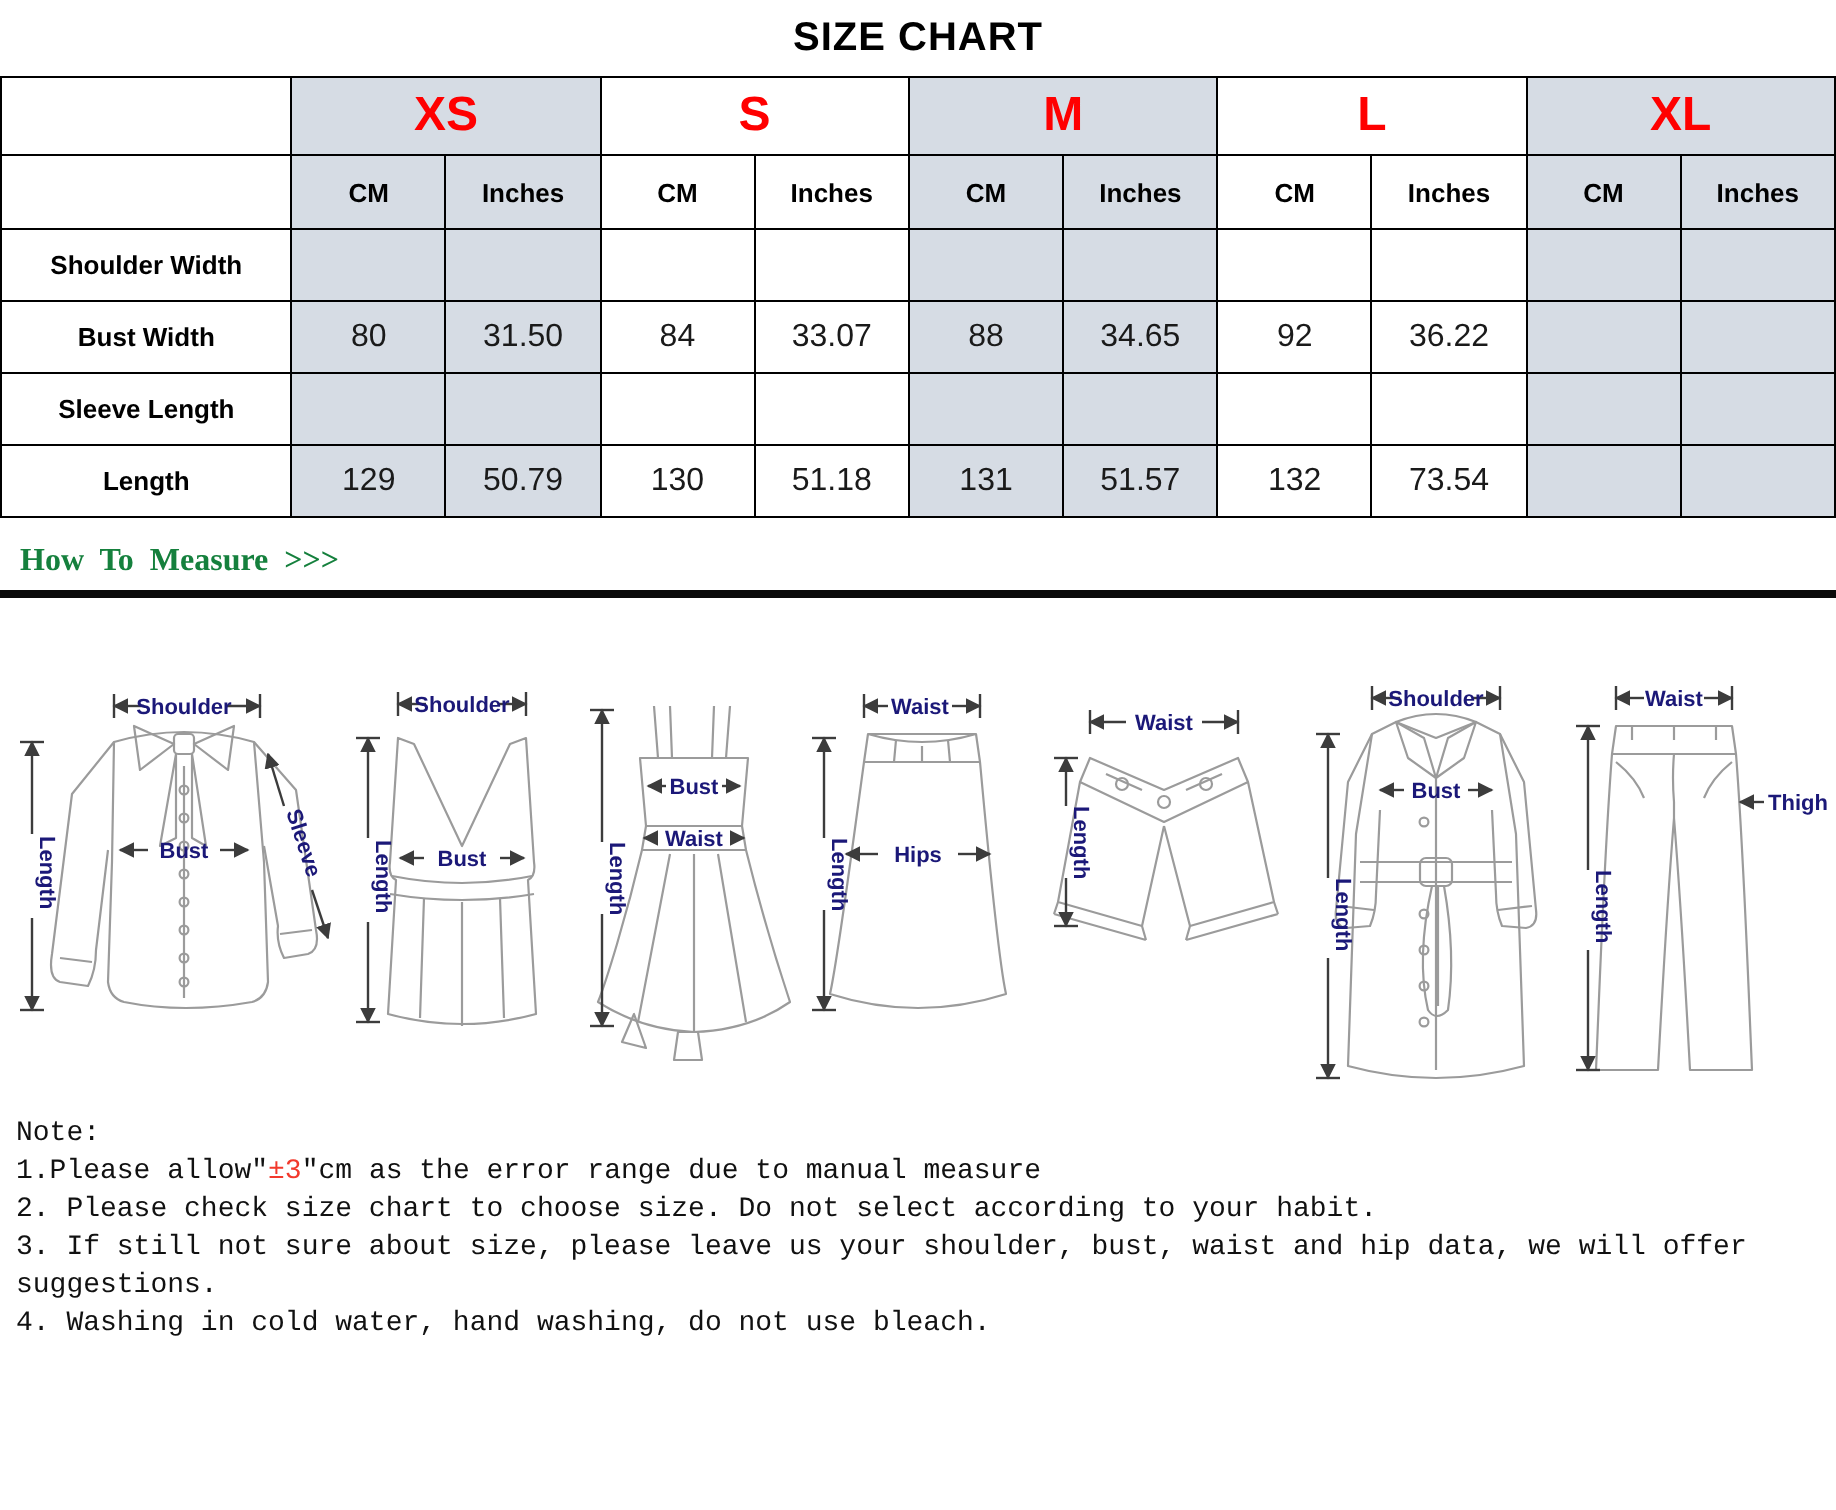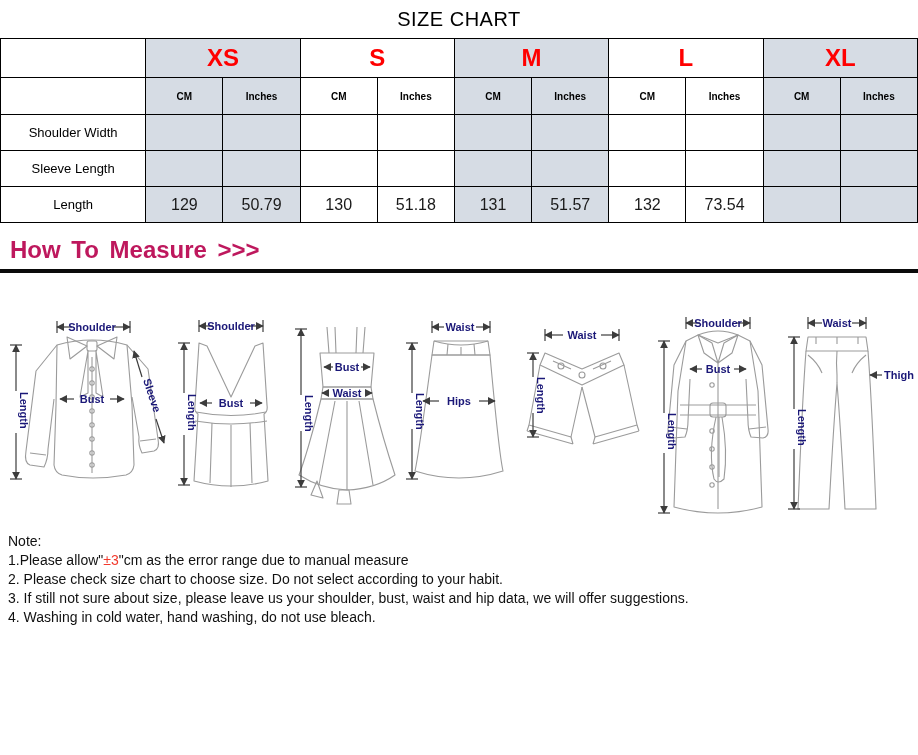--- a/index.html
+++ b/index.html
@@ -2,51 +2,51 @@
 <html><head>
 <meta charset="utf-8">
 <style>
   html,body{margin:0;padding:0;}
   body{
     width:918px;height:755px;background:#fff;
     font-family:"Liberation Sans",sans-serif;color:#000;
     position:relative;overflow:hidden;
   }
   .title{
-    text-align:center;font-size:20px;font-weight:normal;
+    text-align:center;font-size:20px;font-weight:bold;
     padding:8px 0 7px 0;letter-spacing:.5px;
   }
   table.size-chart{border-collapse:collapse;table-layout:fixed;width:918px;}
   table.size-chart td,table.size-chart th{
     border:1px solid #000;text-align:center;vertical-align:middle;
     padding:0;overflow:hidden;
   }
   col.c-label{width:145px;}
   col.c-size{width:77px;}
   .size-head{font-size:24px;font-weight:bold;color:#ff0000;height:38px;}
-  .unit-head{font-size:10px;font-weight:bold;height:36px;color:#000;}
-  .row-label{font-size:13px;font-weight:400;height:35px;}
+  .unit-head{font-size:13px;font-weight:bold;height:36px;color:#000;}
+  .row-label{font-size:13px;font-weight:700;height:35px;}
   .val{font-size:16px;color:#1a1a1a;}
   .shade{background:#d6dce4;}
   .measure-heading{
-    color:#be185d;font-size:24px;font-weight:bold;
-    padding:13px 0 3px 10px;word-spacing:4px;
+    color:#15803d;font-size:16px;font-weight:bold;
+    padding:13px 0 3px 10px;word-spacing:4px;font-family:Liberation Serif, serif;
   }
   .rule{height:4px;background:#0a0a0a;margin-top:2px;}
   .diagrams{
     display:flex;justify-content:space-between;align-items:flex-start;
     padding:4px 2px 0 2px;height:214px;margin-top:36px;
   }
   svg .g{stroke:#9b9b9b;fill:none;stroke-width:1.1;stroke-linejoin:round;}
   svg .msr{stroke:#3c3c3c;fill:none;stroke-width:1.2;}
   svg .ml{
     font-family:"Liberation Sans",sans-serif;font-size:11px;
     font-weight:bold;fill:#1b1878;
   }
-  .notes{font-size:14px;line-height:19px;padding:5px 0 0 8px;color:#111;}
+  .notes{font-size:14px;line-height:19px;padding:5px 0 0 8px;color:#111;font-family:Liberation Mono, monospace;}
   .note-red{color:#f2392c;}
 </style>
 </head>
 <body>
 
 <div class="title">SIZE CHART</div>
 
 <table class="size-chart">
   <colgroup>
     <col class="c-label">
@@ -86,20 +86,33 @@
   <tr>
     <td class="row-label">Shoulder Width</td>
     <td class="val shade"></td>
     <td class="val shade"></td>
     <td class="val"></td>
     <td class="val"></td>
     <td class="val shade"></td>
     <td class="val shade"></td>
     <td class="val"></td>
     <td class="val"></td>
+    <td class="val shade"></td>
+    <td class="val shade"></td>
+  </tr>
+  <tr>
+    <td class="row-label">Bust Width</td>
+    <td class="val shade">80</td>
+    <td class="val shade">31.50</td>
+    <td class="val">84</td>
+    <td class="val">33.07</td>
+    <td class="val shade">88</td>
+    <td class="val shade">34.65</td>
+    <td class="val">92</td>
+    <td class="val">36.22</td>
     <td class="val shade"></td>
     <td class="val shade"></td>
   </tr>
   <tr>
     <td class="row-label">Sleeve Length</td>
     <td class="val shade"></td>
     <td class="val shade"></td>
     <td class="val"></td>
     <td class="val"></td>
     <td class="val shade"></td>

